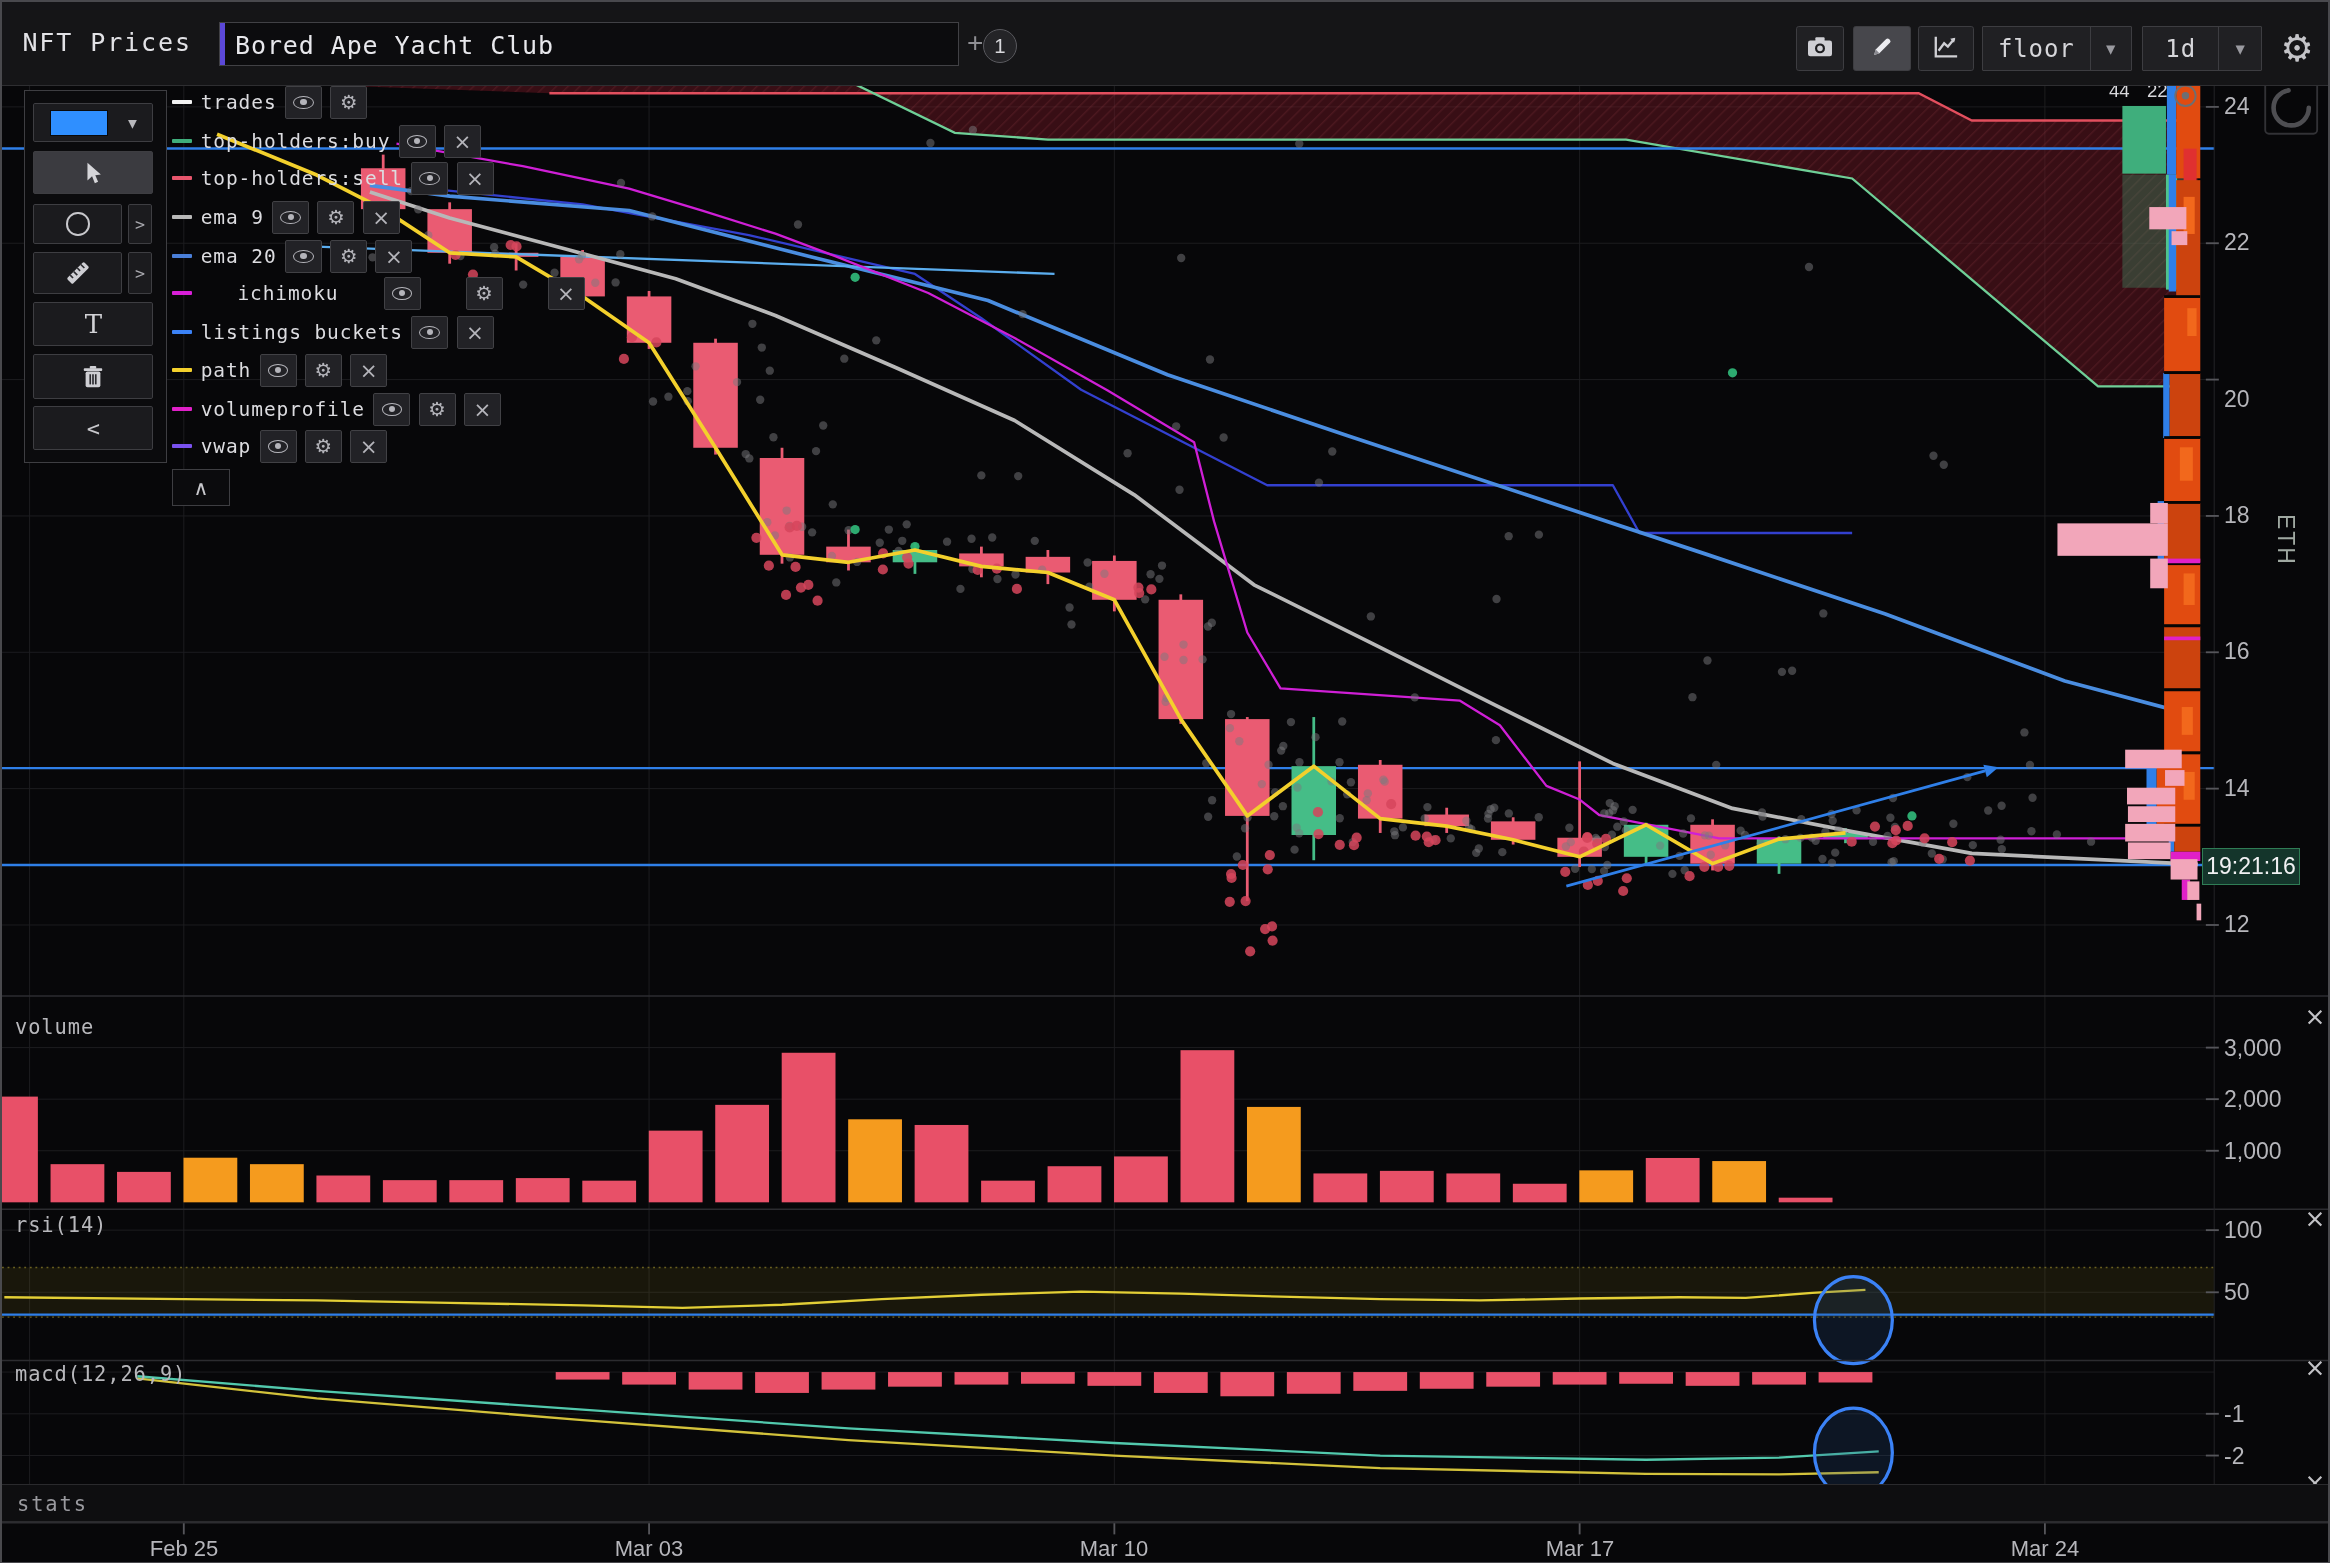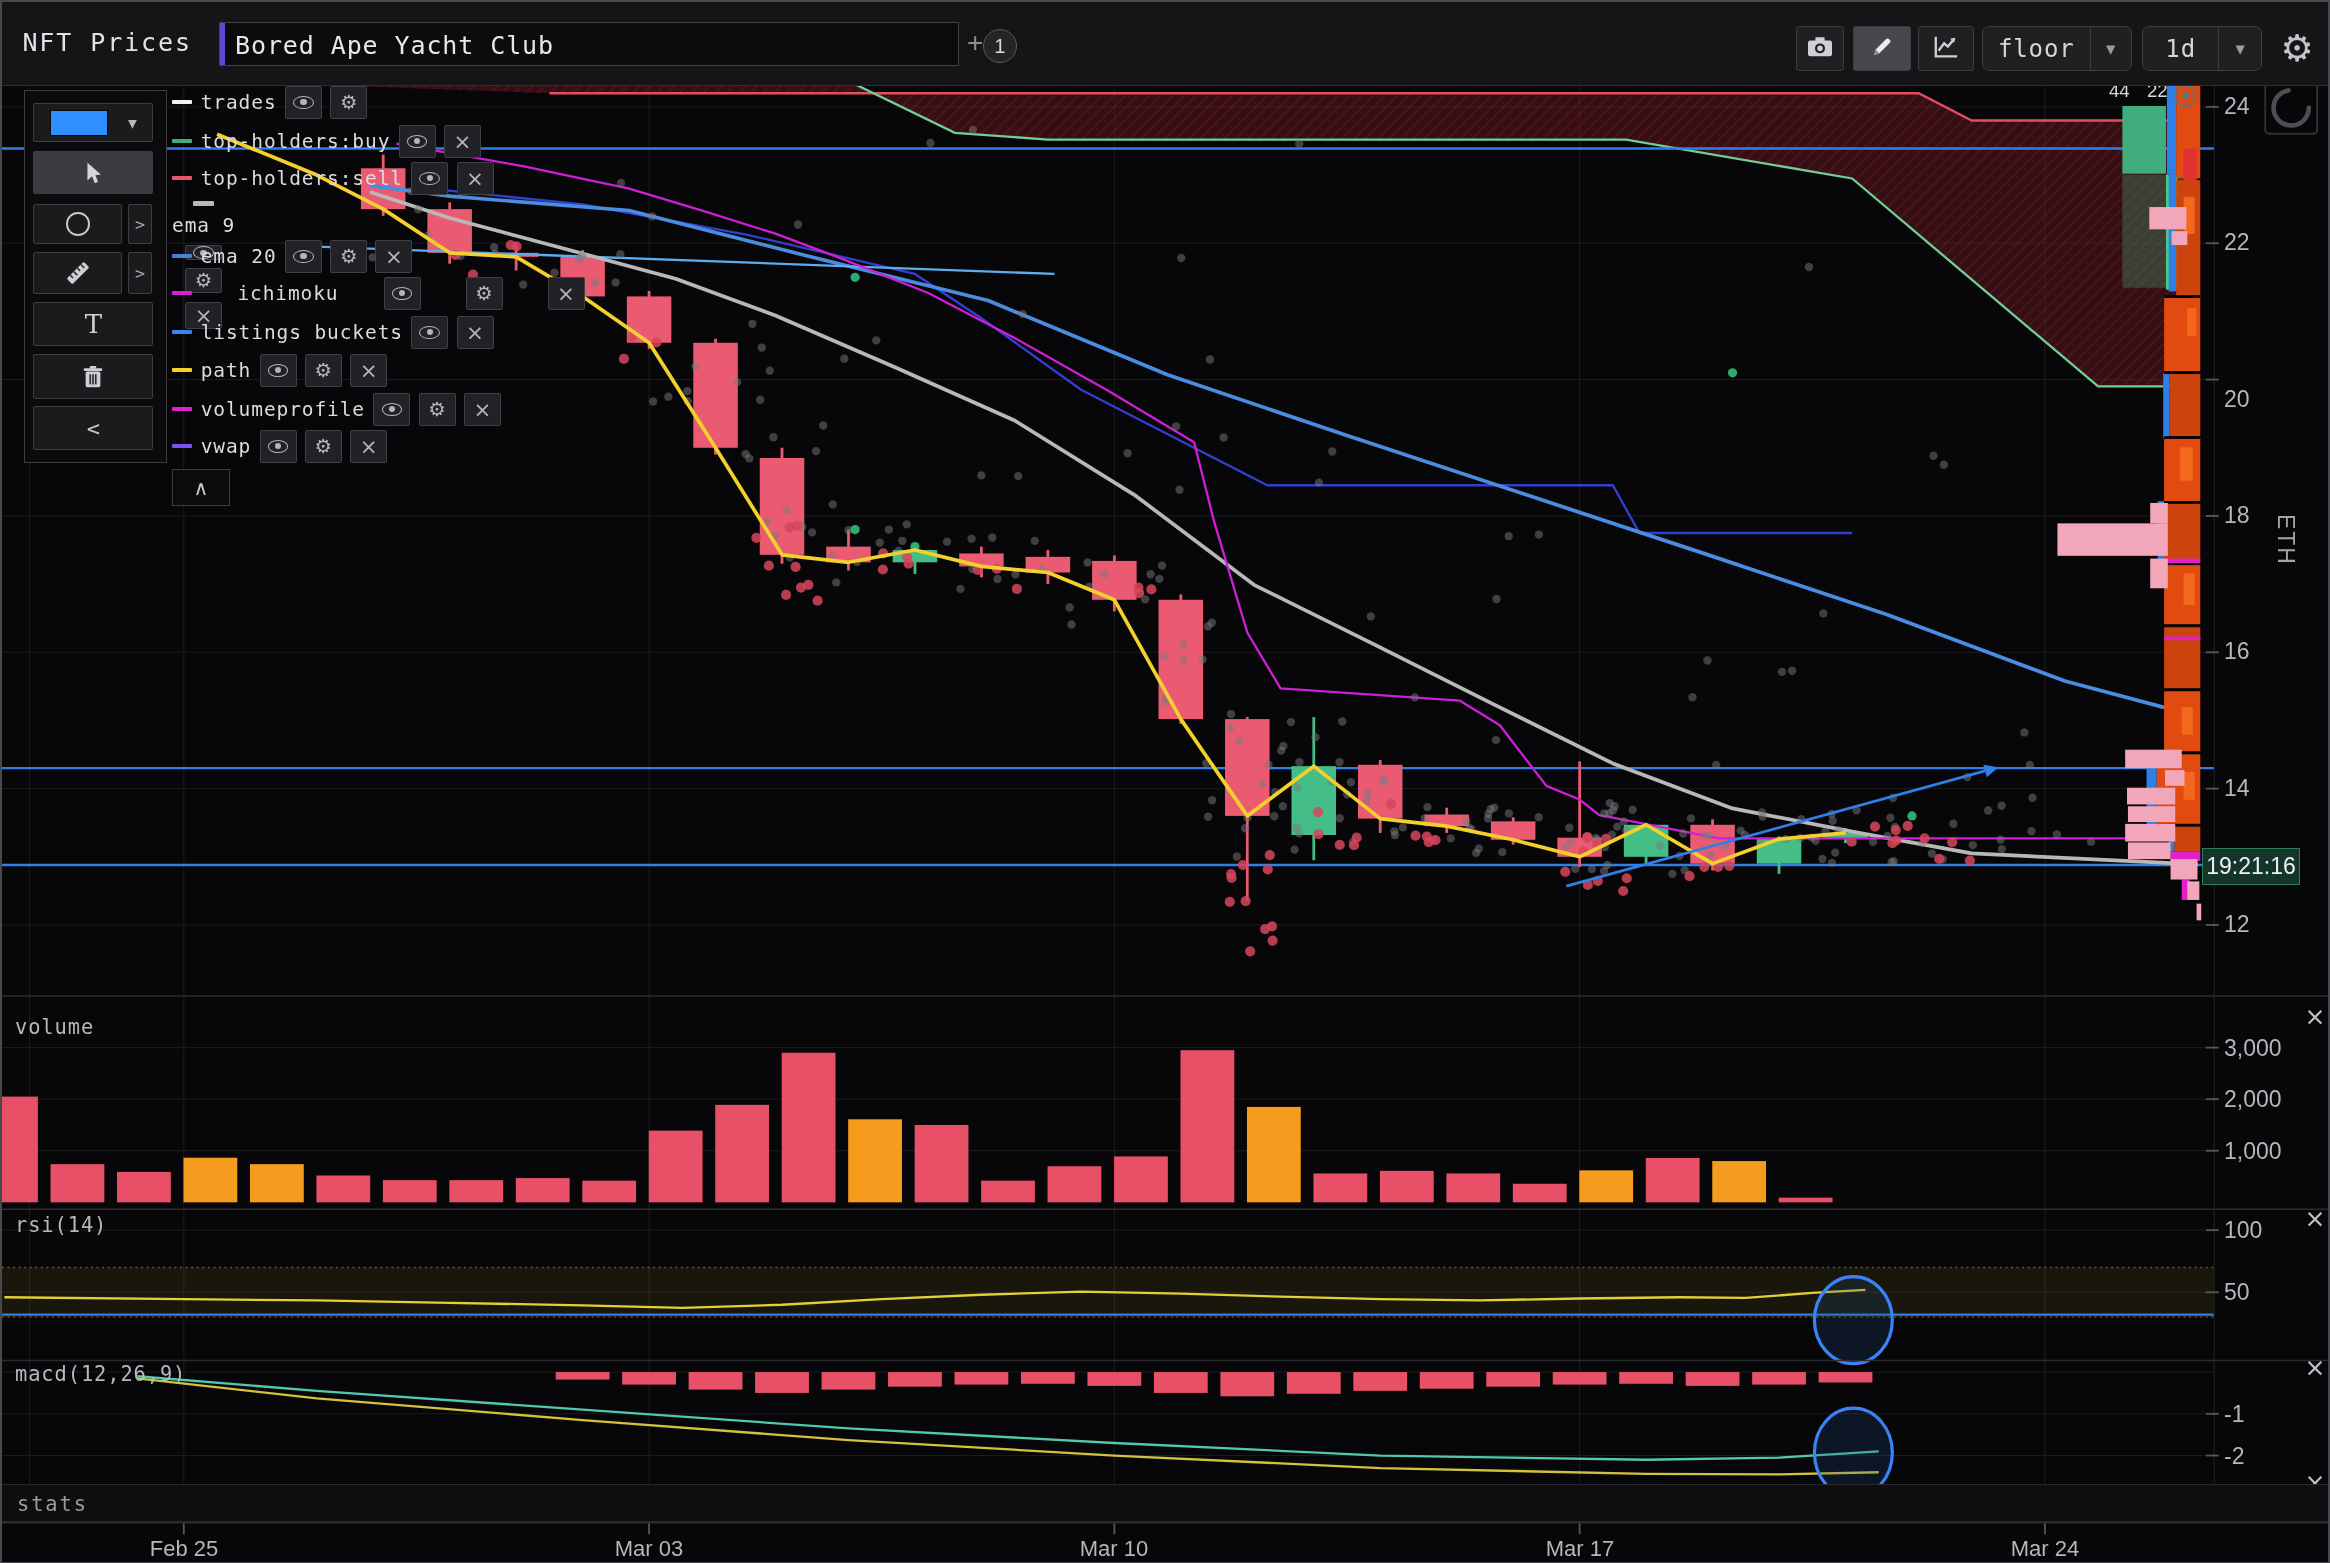--- a/index.html
+++ b/index.html
@@ -13,21 +13,21 @@
   #search-box{position:absolute;left:217px;top:20.4px;width:740px;height:44px;background:#0c0c0e;border:0.9px solid #414145;box-sizing:border-box;}
   #search-caret{position:absolute;left:0;top:0;width:4.6px;height:100%;background:#5b48d8;}
   #search-input{position:absolute;left:13px;top:0;width:705px;height:100%;background:transparent;border:none;outline:none;
                 color:#e8e8ec;font-family:"DejaVu Sans Mono",monospace;font-size:25px;letter-spacing:0.9px;}
   #plus-sign{position:absolute;left:965px;top:25px;font-size:28px;color:#8f8f94;font-family:"Liberation Sans",sans-serif;}
   #tab-badge{position:absolute;left:981px;top:27px;width:32px;height:32px;border-radius:50%;border:1.9px solid #59595e;background:#242427;
              color:#d8d8dc;font-size:20.4px;display:flex;align-items:center;justify-content:center;font-family:"Liberation Sans",sans-serif;}
   .tb-btn{position:absolute;top:24px;height:45px;background:#202023;border:0.9px solid #3d3d41;border-radius:2.8px;box-sizing:border-box;
           display:flex;align-items:center;justify-content:center;color:#cfcfd4;}
   .tb-btn.sel{background:#47474c;}
-  .dd{position:absolute;top:24px;height:45px;background:#202023;border:0.9px solid #3d3d41;border-radius:7px;box-sizing:border-box;
+  .dd{position:absolute;top:24px;height:45px;background:#202023;border:0.9px solid #3d3d41;border-radius:1px;box-sizing:border-box;
       display:flex;align-items:stretch;color:#d6d6da;}
   .dd .dd-val{display:flex;align-items:center;justify-content:center;font-size:24px;letter-spacing:0.9px;}
   .dd .dd-chev{display:flex;align-items:center;justify-content:center;border-left:0.9px solid #3d3d41;color:#9a9aa0;font-size:18.6px;font-family:"DejaVu Sans",sans-serif;}
   #gear-btn{position:absolute;top:20.4px;left:2269px;width:52px;height:52px;display:flex;align-items:center;justify-content:center;
             color:#c4c4c8;font-size:37px;font-family:"DejaVu Sans",sans-serif;}
   
   #drawbar{position:absolute;left:22px;top:88px;width:143px;height:373px;background:#0b0b0d;border:1.9px solid #3e3e42;box-sizing:border-box;z-index:30;}
   .draw-row-btn{position:absolute;background:#1b1b1e;border:0.9px solid #3e3e42;border-radius:1.9px;box-sizing:border-box;
                 display:flex;align-items:center;justify-content:center;color:#cfcfd4;}
   .draw-row-btn.sel{background:#3b3b40;}
@@ -745,21 +745,21 @@
       <div class="lg-row" style="top: 160px; left: 0px;">
         <span class="lg-dash" style="background: rgb(232, 86, 109);"></span>
         <span class="lg-label">top-holders:sell</span>
         <span class="lg-btn">
           <span class="i-eye"></span>
         </span>
         <span class="lg-btn">
           <span class="i-x">×</span>
         </span>
       </div>
-      <div class="lg-row" style="top: 199px; left: 0px; flex-direction: column;">
+      <div class="lg-row" style="top: 199px; left: 0px;">
         <span class="lg-dash" style="background: rgb(184, 184, 184);"></span>
         <span class="lg-label">ema 9</span>
         <span class="lg-btn">
           <span class="i-eye"></span>
         </span>
         <span class="lg-btn">
           <span class="i-gear">⚙</span>
         </span>
         <span class="lg-btn">
           <span class="i-x">×</span>

